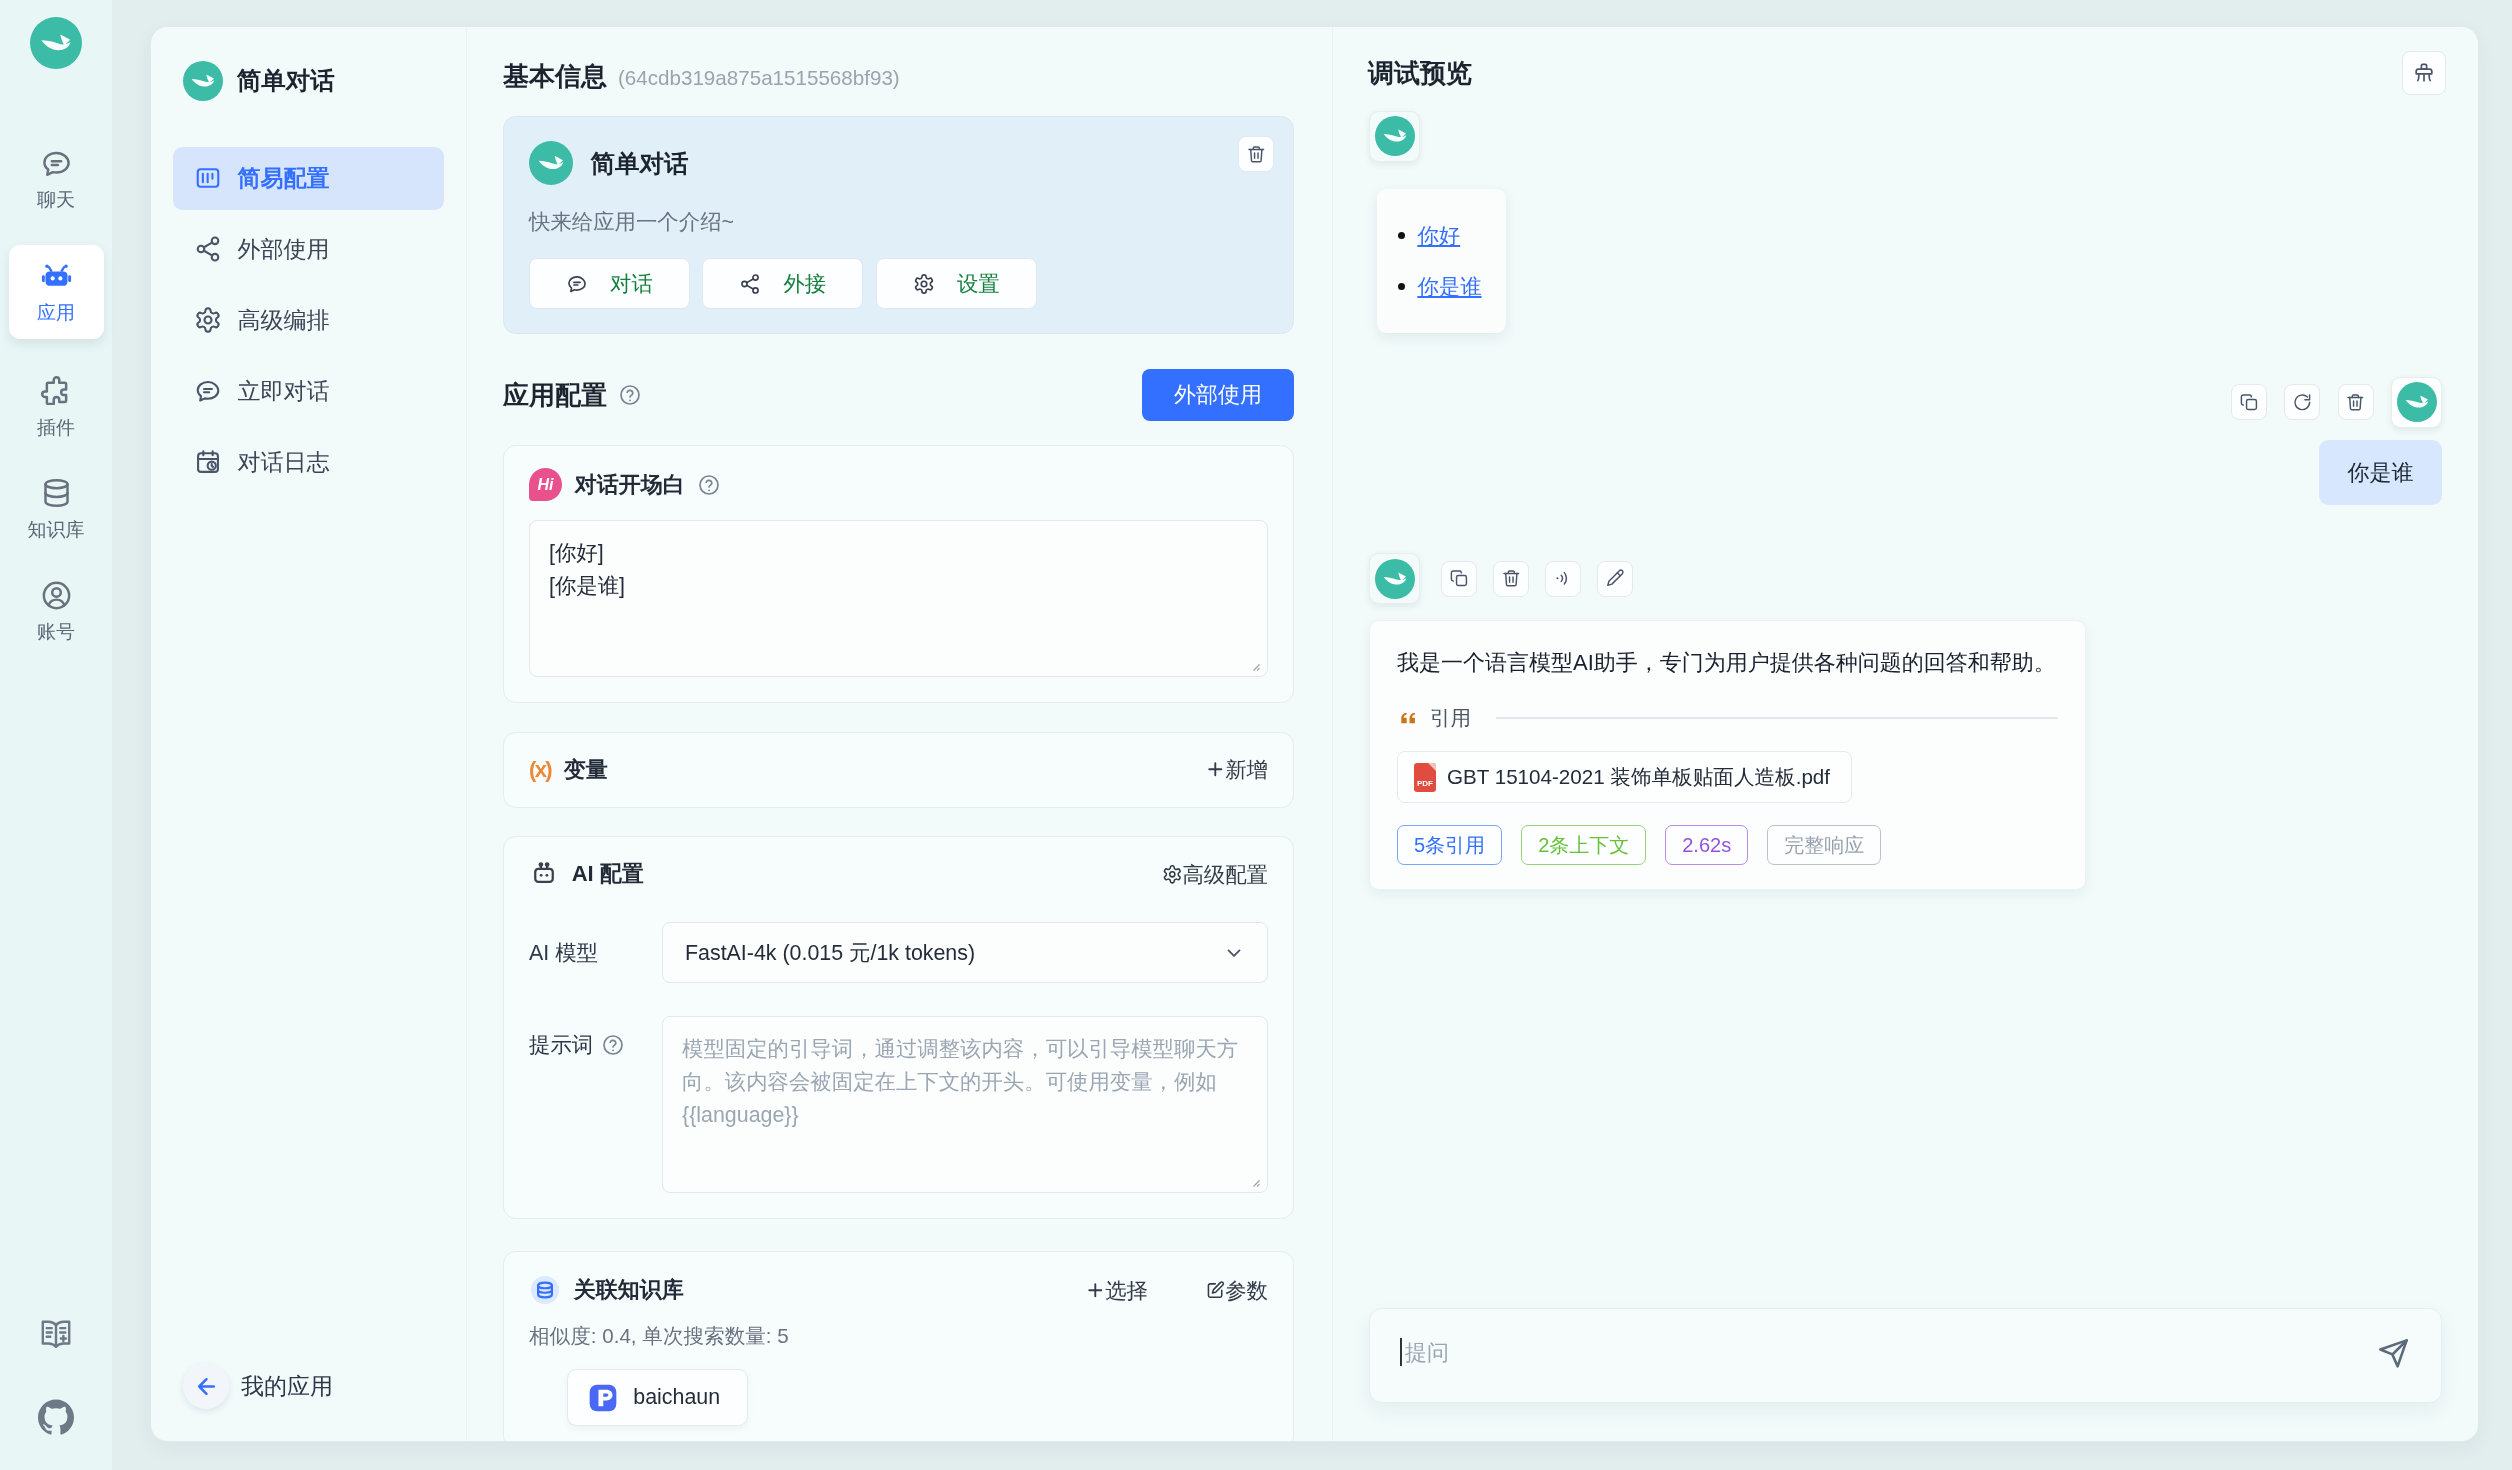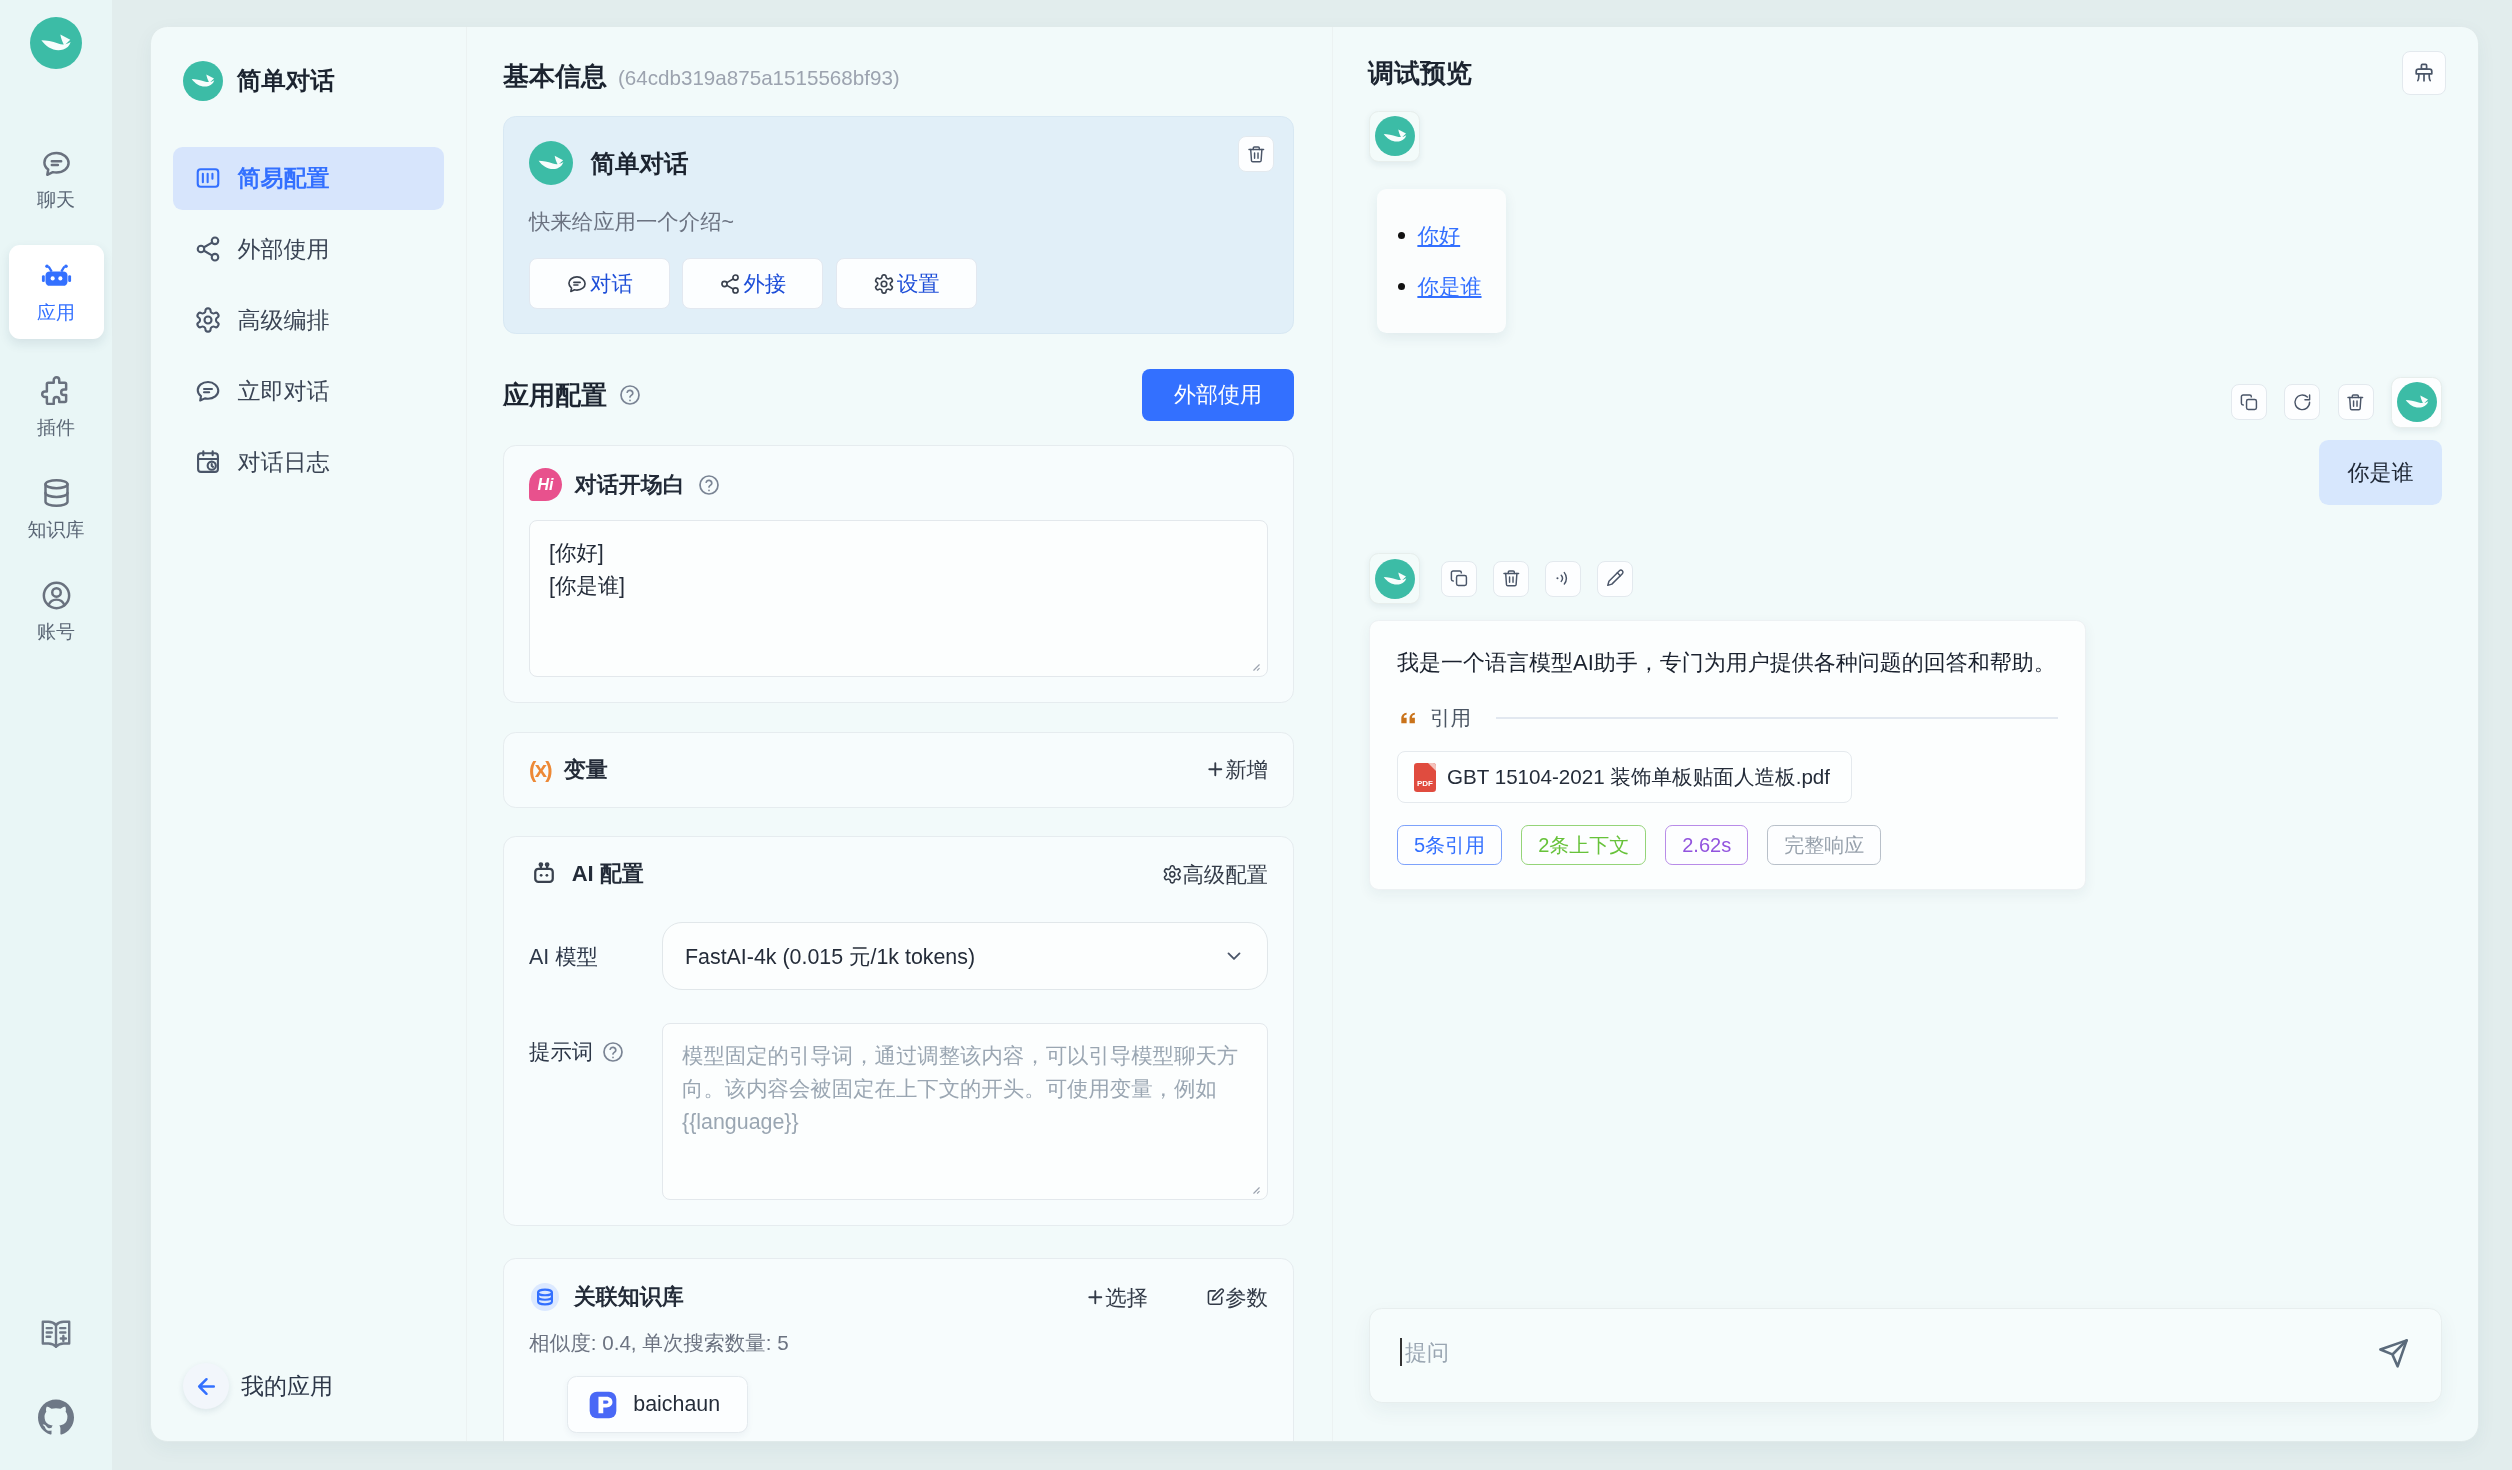--- a/index.html
+++ b/index.html
@@ -53,21 +53,21 @@
 
   .card-blue{margin-top:22px;background:var(--cardBlue);border:0.8px solid #D8E8F3;border-radius:12.7px;padding:24px 25px;position:relative;}
   .app-row{display:flex;align-items:center;gap:17.4px;}
   .app-row .ic{width:44px;height:44px;}
   .app-name{font-size:24.5px;font-weight:bold;}
   .icon-btn{width:36px;height:36px;border-radius:8px;background:#FDFEFF;border:0.8px solid #E3E9EE;display:flex;align-items:center;justify-content:center;cursor:pointer;}
   .icon-btn .ic{width:20.6px;height:20.6px;color:#4A5568;}
   .card-blue .icon-btn{position:absolute;top:19px;right:19px;}
   .app-desc{margin-top:22px;font-size:21.4px;color:var(--textSub);}
   .app-actions{margin-top:22px;display:flex;gap:12.7px;}
-  .act-btn{display:flex;align-items:center;justify-content:center;gap:2px;height:51px;padding:0 36px;background:#FCFEFF;border:0.8px solid #E2E8F0;border-radius:8px;font-size:21.4px;color:#1d4ed8;cursor:pointer;}
+  .act-btn{display:flex;align-items:center;justify-content:center;gap:22px;height:51px;padding:0 36px;background:#FCFEFF;border:0.8px solid #E2E8F0;border-radius:8px;font-size:21.4px;color:#15803d;cursor:pointer;}
   .act-btn .ic{width:22px;height:22px;color:#39414E;}
 
   .sec-row{margin-top:35px;display:flex;align-items:center;}
   .sec-row .h-left{display:flex;align-items:center;gap:11px;flex:1;}
   .btn-primary{height:52px;padding:0 32px;background:var(--primary);color:#fff;border:none;border-radius:8px;font-size:22px;cursor:pointer;font-family:inherit;}
 
   .card{margin-top:24px;background:var(--cardBg);border:0.8px solid #E6ECEF;border-radius:12.7px;padding:22px 25px;}
   .card-head{display:flex;align-items:center;gap:12.7px;}
   .card-title{font-size:22px;font-weight:bold;color:#232B38;}
   .hi-badge{width:33px;height:33px;border-radius:50% 50% 50% 12%;background:var(--pink);color:#fff;font-size:16px;font-style:italic;font-weight:bold;display:flex;align-items:center;justify-content:center;}
@@ -75,21 +75,21 @@
   .link-act{display:flex;align-items:center;gap:0;font-size:21.4px;color:#333B48;cursor:pointer;}
   .link-act .ic{width:20.6px;height:20.6px;}
   .ta-wrap{position:relative;margin-top:19px;}
   textarea{width:100%;background:#FCFEFE;border:0.8px solid #E3E8EC;border-radius:8px;font-size:21.4px;line-height:1.55;padding:16px 19px;color:#242C39;resize:none;font-family:inherit;outline:none;}
   textarea::placeholder{color:var(--placeholder);}
   .resize-h{position:absolute;right:6.3px;bottom:8px;width:17.4px;height:17.4px;color:#9CA3AF;}
   .var-ic{font-size:22px;font-weight:bold;color:var(--orange);letter-spacing:-1.6px;}
 
   .form-row{display:flex;margin-top:33px;}
   .form-label{width:133px;flex:none;font-size:21.4px;color:#2D3748;display:flex;align-items:center;gap:8px;padding-top:14.3px;align-items:flex-start;}
-  .select{flex:1;height:68px;background:#FCFEFE;border:0.8px solid #E1E7EA;border-radius:20px;display:flex;align-items:center;padding:0 22px;font-size:21.4px;color:#242C39;cursor:pointer;}
+  .select{flex:1;height:61px;background:#FCFEFE;border:0.8px solid #E1E7EA;border-radius:8px;display:flex;align-items:center;padding:0 22px;font-size:21.4px;color:#242C39;cursor:pointer;}
   .select .ic{margin-left:auto;width:22px;height:22px;color:#4A5568;}
   .kb-meta{margin-top:16px;font-size:20.6px;color:var(--textSub);}
   .kb-chip{margin-top:19px;display:inline-flex;align-items:center;gap:14.3px;height:57px;padding:0 27px 0 19px;background:#FCFEFF;border:0.8px solid #E4EAEE;border-radius:9.5px;box-shadow:0 2.4px 6.3px rgba(30,60,90,.05);cursor:pointer;margin-left:38px;}
   .kb-chip .ic{width:32px;height:32px;}
   .kb-chip span{font-size:21.4px;color:#242C39;}
 
   
   .col-right{flex:1;display:flex;flex-direction:column;min-width:0;}
   .prev-head{display:flex;align-items:center;padding:24px 32px 9.5px 35px;}
   .prev-title{font-size:26px;font-weight:bold;}

